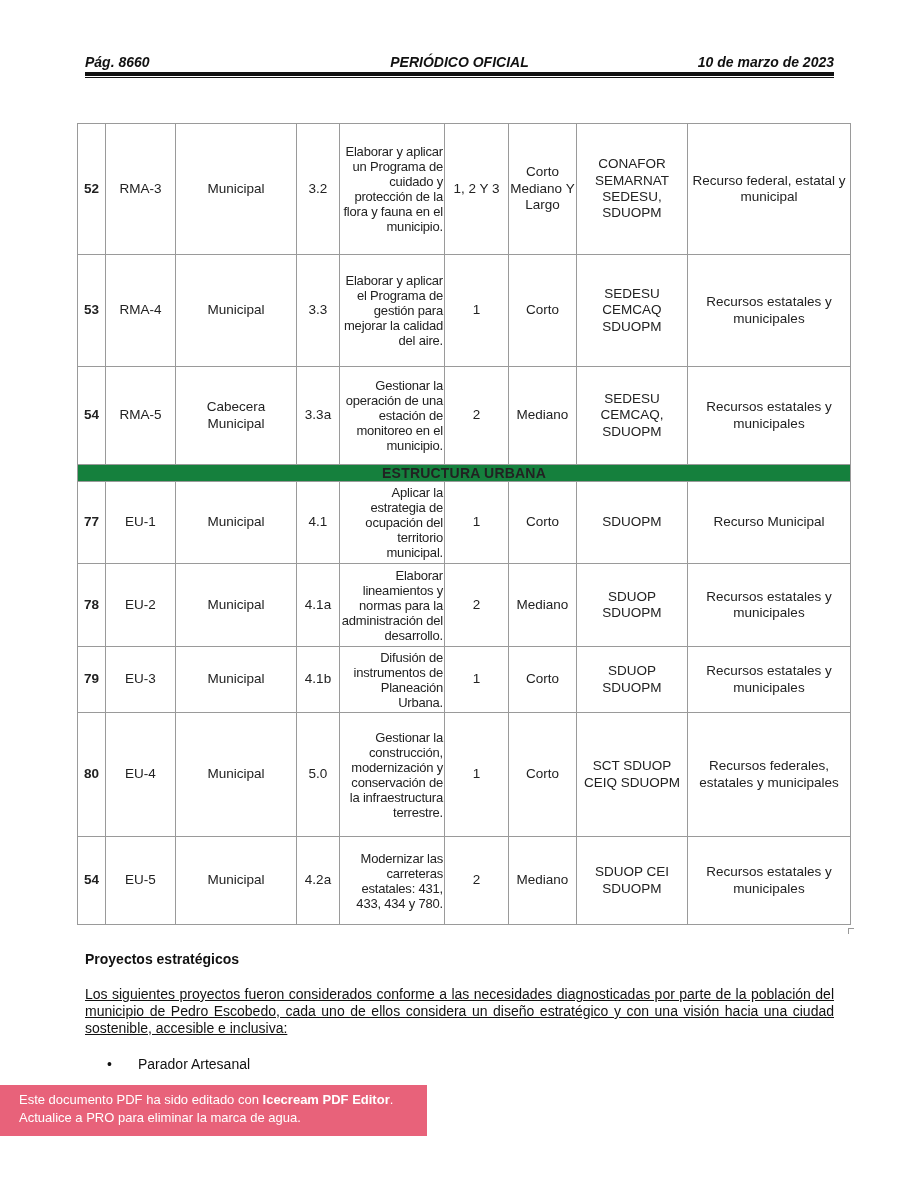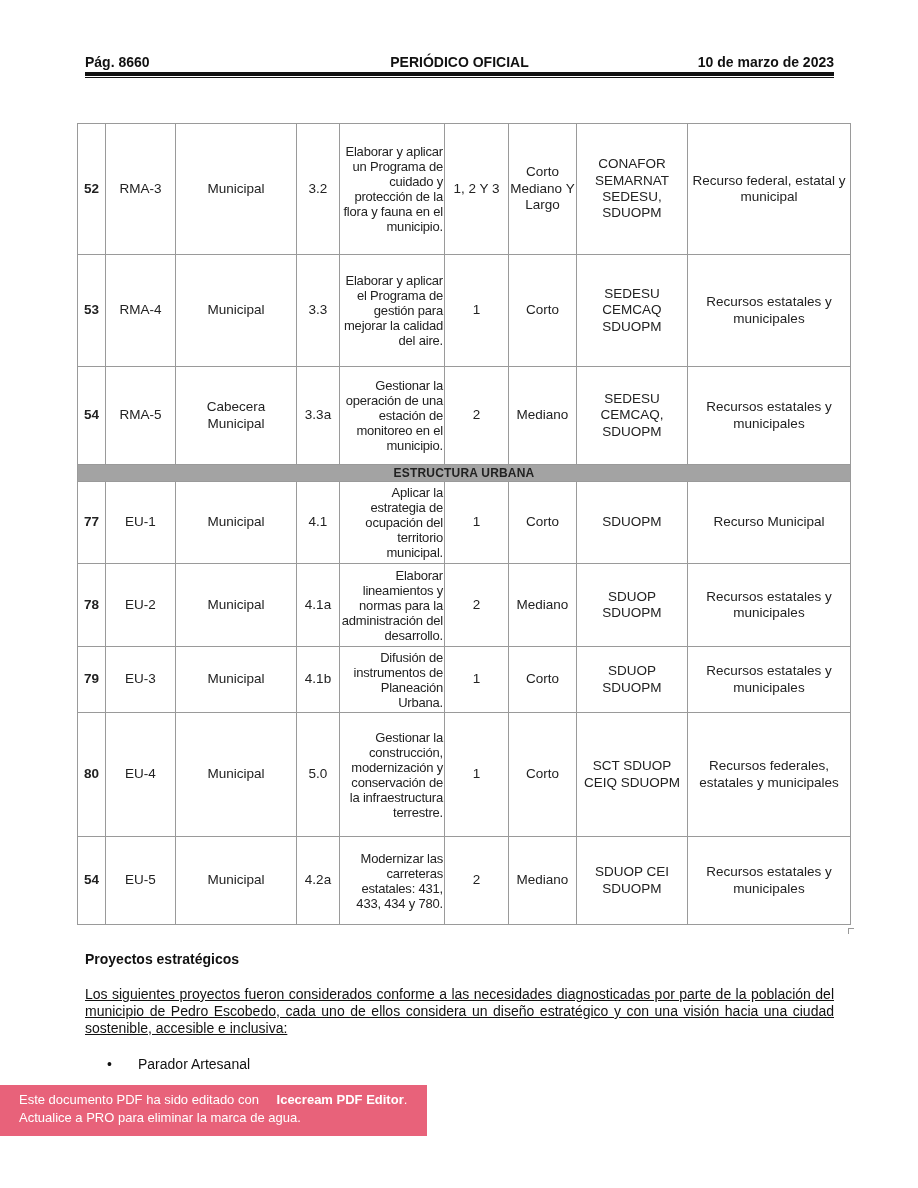--- a/index.html
+++ b/index.html
@@ -1,46 +1,46 @@
 <!DOCTYPE html>
 <html><head>
 <meta charset="utf-8">
 <style>
   html, body { margin: 0; padding: 0; background: #ffffff; }
   body { width: 918px; height: 1188px; position: relative; overflow: hidden;
          font-family: "Liberation Sans", sans-serif; color: #111; }
   .header { position: absolute; left: 85px; top: 52px; width: 749px; height: 20px;
-            font-weight: bold; font-size: 14px; }
+            font-weight: bold; font-size: 14px; font-style: italic; }
   .header .left { position: absolute; left: 0; top: 2px; }
   .header .center { position: absolute; left: 0; right: 0; top: 2px; text-align: center; }
   .header .right { position: absolute; right: 0; top: 2px; }
   .rule-thick { position: absolute; left: 85px; top: 72px; width: 749px; height: 4px; background: #111; }
   .rule-thin { position: absolute; left: 85px; top: 77px; width: 749px; height: 1px; background: #111; }
 
   .tbl { position: absolute; left: 77px; top: 123px; border-collapse: collapse; table-layout: fixed;
          font-size: 13.5px; color: #222; }
   .tbl td { border: 1.5px solid #9a9a9a; text-align: center; vertical-align: middle;
             padding: 0 1px; line-height: 16.4px; }
   .tbl td.num { font-weight: bold; }
   .tbl td.desc { font-size: 13px; line-height: 15px; letter-spacing: -0.2px; text-align: right; }
-  .tbl tr.section td { background: #a3a3a3; font-weight: bold; font-size: 12px; height: 16px;
+  .tbl tr.section td { background: #15803d; font-weight: bold; font-size: 14px; height: 16px;
                        line-height: 15px; letter-spacing: 0.2px; }
   .corner-mark { position: absolute; left: 848px; top: 928px; width: 5px; height: 5px;
                  border-top: 1.5px solid #999; border-left: 1.5px solid #999; }
 
   .section-title { position: absolute; left: 85px; top: 951px; font-weight: bold; font-size: 14px; }
   .para { position: absolute; left: 85px; top: 986px; width: 749px; font-size: 14px; line-height: 17px;
           text-align: justify; text-decoration: underline; }
   .bullet { position: absolute; left: 107px; top: 1056px; font-size: 14px; }
   .bullet .dot { display: inline-block; width: 31px; }
 
   .watermark { position: absolute; left: 0; top: 1085px; width: 427px; height: 51px;
                background: #e8627a; color: #fff; font-size: 13px; line-height: 18px;
                padding: 6px 0 0 19px; box-sizing: border-box; }
-  .watermark b { font-weight: bold; margin-left: 14px; }
+  .watermark b { font-weight: bold; }
 </style>
 </head>
 <body>
 
 <div class="header">
   <span class="left">Pág. 8660</span>
   <span class="center">PERIÓDICO OFICIAL</span>
   <span class="right">10 de marzo de 2023</span>
 </div>
 <div class="rule-thick"></div>

